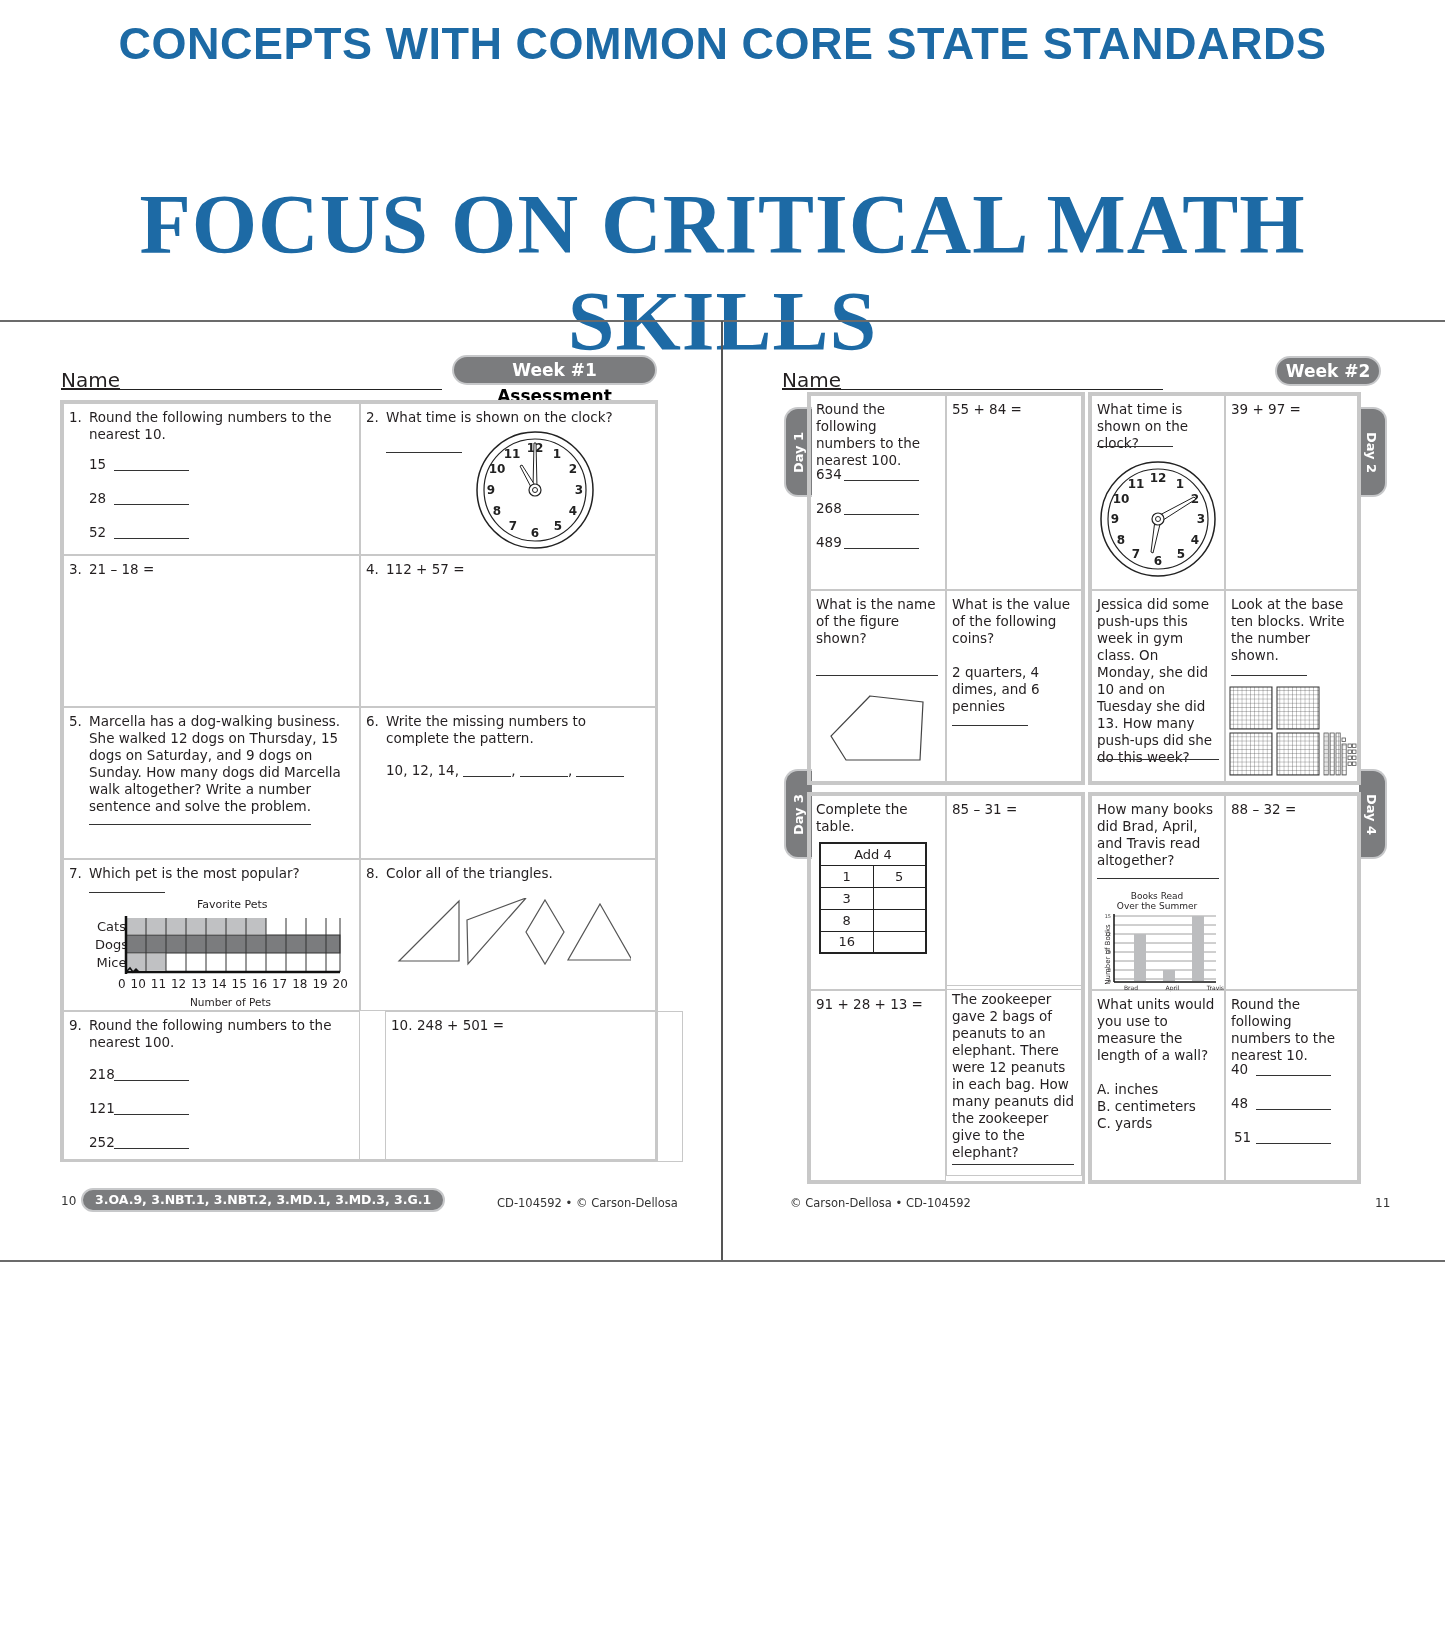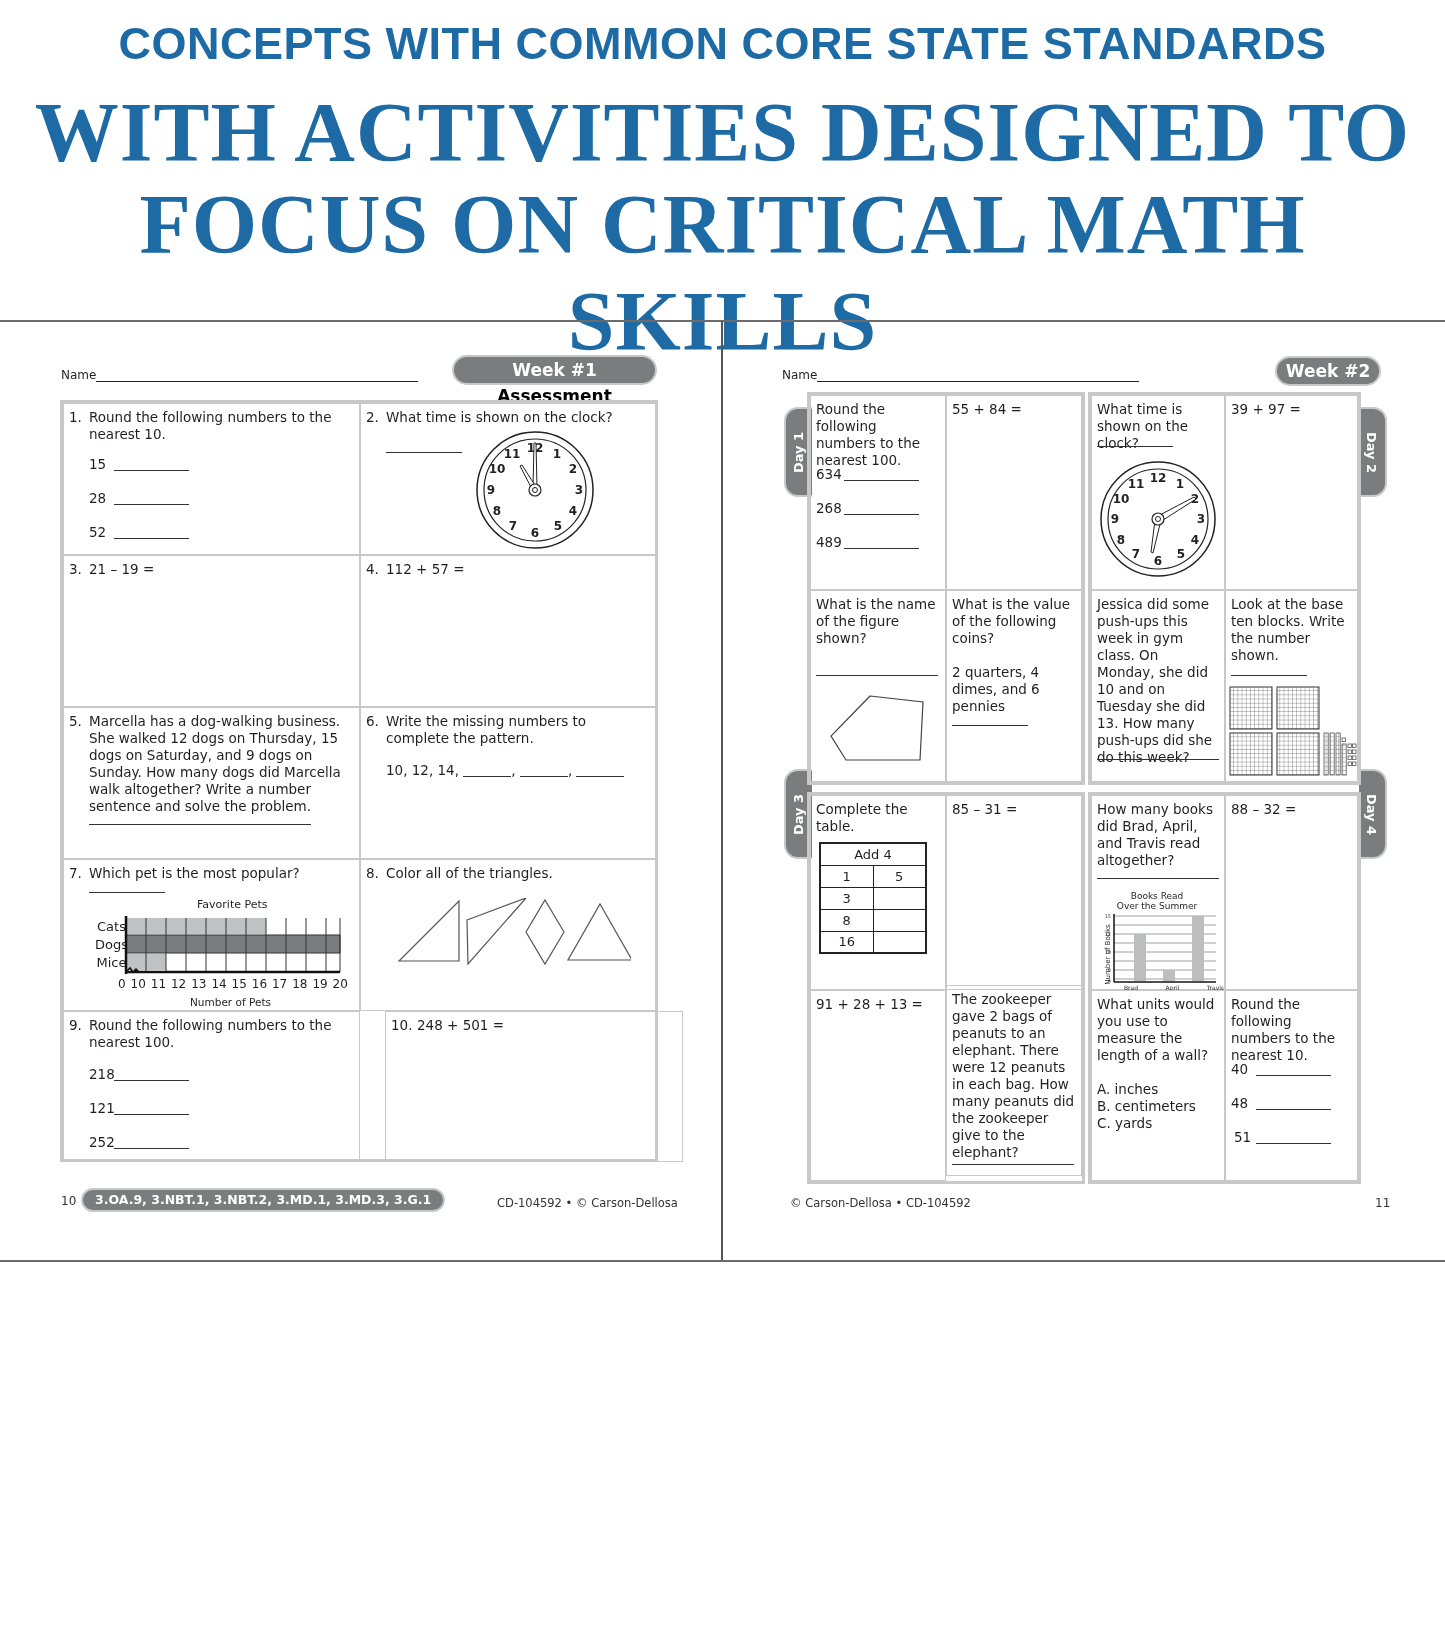--- a/index.html
+++ b/index.html
@@ -12,21 +12,21 @@
   .banner .line3 { position: absolute; top: 176px; left: 0; width: 100%; font-family: "Liberation Serif", serif; font-weight: bold; font-size: 84px; letter-spacing: 1px; }
 
   .rule-top { position: absolute; left: 0; top: 320px; width: 1445px; height: 2px; background: #6b6b6b; }
   .rule-bottom { position: absolute; left: 0; top: 1260px; width: 1445px; height: 2px; background: #6b6b6b; }
   .spine { position: absolute; left: 721px; top: 321px; width: 2px; height: 940px; background: #555; }
 
   .page { position: absolute; top: 322px; height: 938px; }
   .page-left { left: 0; width: 721px; }
   .page-right { left: 723px; width: 722px; }
 
-  .name-row { position: absolute; font-size: 12px; font-family: "DejaVu Sans", sans-serif; }
+  .name-row { position: absolute; font-size: 20px; font-family: "DejaVu Sans", sans-serif; text-decoration: underline; }
   .name-row .uline { display: inline-block; height: 1px; background: #222; vertical-align: -3px; }
 
   .pill { position: absolute; height: 30px; border-radius: 15px; background: #7b7c7e; border: 2px solid #c7c8ca; color: #fff; font-weight: bold; font-size: 17px; line-height: 26px; text-align: center; font-family: "DejaVu Sans", sans-serif; }
   .pill .light { color: #000000; font-weight: bold; }
 
   .grid { position: absolute; border: 3px solid #c8c8c8; }
   .cell { position: absolute; border: 1.5px solid #c8c8c8; font-size: 13.5px; line-height: 17px; padding: 5px 5px; }
   .cell .num { position: absolute; left: 5px; top: 5px; }
   .cell .q { padding-left: 20px; }
   .blank { display: inline-block; height: 1px; background: #333; vertical-align: -2px; }
@@ -44,21 +44,20 @@
 
   svg text { font-family: "DejaVu Sans", sans-serif; }
   table.add4 { position: absolute; border-collapse: collapse; border: 2.5px solid #222; font-size: 13px; }
   table.add4 td { border: 1.5px solid #222; width: 53px; height: 22px; text-align: center; }
 </style>
 </head>
 <body>
 
 <div class="banner">
   <div class="line1">CONCEPTS WITH COMMON CORE STATE STANDARDS</div>
-  <div class="line2">WITH ACTIVITIES DESIGNED TO</div>
   <div class="line3">FOCUS ON CRITICAL MATH SKILLS</div>
 </div>
 
 <div class="rule-top"></div>
 <div class="spine"></div>
 <div class="rule-bottom"></div>
 
 <div class="page page-left">
 
   <div class="name-row" style="left:61px; top:46px;">
@@ -103,21 +102,21 @@
         </g>
         <polygon points="59,59 63,59 62,14 60,14" fill="#fff" stroke="#222" stroke-width="1"></polygon>
         <polygon points="58,60 62,58 48,36 46,37" fill="#fff" stroke="#222" stroke-width="1"></polygon>
         <circle cx="61" cy="61" r="6" fill="#fff" stroke="#222" stroke-width="1.2"></circle>
         <circle cx="61" cy="61" r="2.5" fill="#fff" stroke="#222" stroke-width="1"></circle>
       </svg>
     </div>
 
     <div class="cell" style="left:0; top:152px; width:297px; height:152px;">
       <span class="num">3.</span>
-      <div class="q">21 – 19 =</div>
+      <div class="q">21 – 18 =</div>
     </div>
 
     <div class="cell" style="left:297px; top:152px; width:298px; height:152px;">
       <span class="num">4.</span>
       <div class="q">112 + 57 =</div>
     </div>
 
     <div class="cell" style="left:0; top:304px; width:297px; height:152px;">
       <span class="num">5.</span>
       <div class="q">Marcella has a dog-walking business. She walked 12 dogs on Thursday, 15 dogs on Saturday, and 9 dogs on Sunday. How many dogs did Marcella walk altogether? Write a number sentence and solve the problem.</div>

